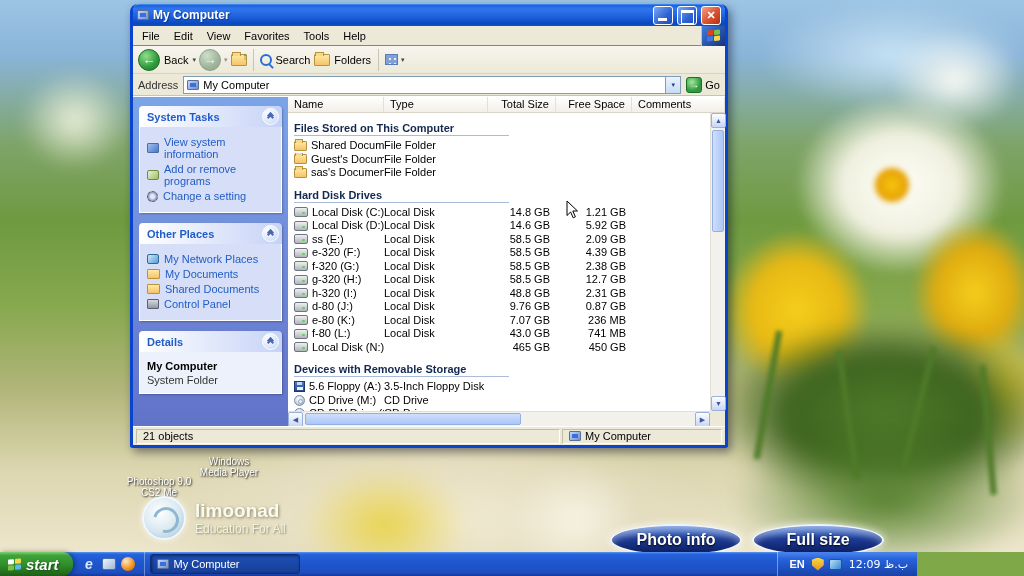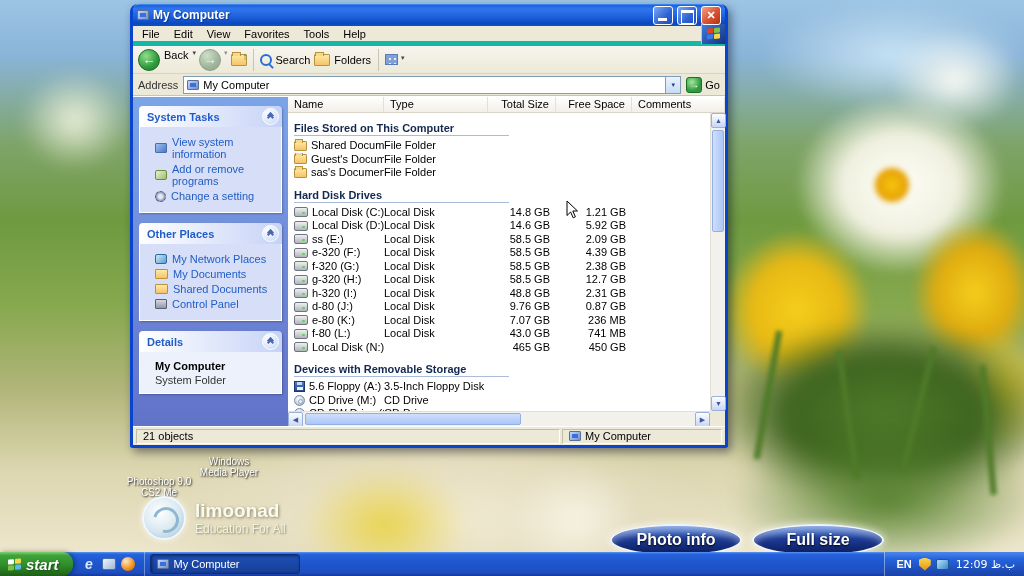--- a/index.html
+++ b/index.html
@@ -55,31 +55,31 @@
   .titlebar{height:22px;flex:0 0 22px;border-radius:6px 6px 0 0;display:flex;align-items:center;gap:4px;padding:0 4px;
     background:linear-gradient(180deg,#4A90F4 0%,#1E63DD 7%,#2F77EC 22%,#2163DE 55%,#0A48BE 88%,#0E50C8 100%)}
   .title-text{flex:1;color:#fff;font-weight:bold;font-size:12px;text-shadow:1px 1px 1px #0A3798;white-space:nowrap}
   .win-btn{width:20px;height:19px;border-radius:3px;border:1px solid #fff;position:relative;cursor:pointer}
   .btn-min,.btn-max{background:linear-gradient(135deg,#7AA8F4,#2E63D4 60%,#1E4FB8)}
   .btn-close{background:linear-gradient(135deg,#F2A38A,#DD5636 50%,#B03015);display:grid;place-items:center;color:#fff;font-size:11px;font-weight:bold}
   .btn-min::after{content:"";position:absolute;left:4px;bottom:3px;width:9px;height:3px;background:#fff}
   .btn-max::after{content:"";position:absolute;left:3px;top:3px;width:11px;height:10px;border:1px solid #fff;border-top-width:3px}
   .btn-close::after{content:"\2715"}
 
-  .menubar{height:20px;flex:0 0 20px;display:flex;align-items:center;background:#ECE9D8;border-bottom:5px solid #14b8a6;padding-left:2px}
+  .menubar{height:20px;flex:0 0 20px;display:flex;align-items:center;background:#ECE9D8;border-bottom:1px solid #14b8a6;padding-left:2px}
   #menu-items{display:flex;align-items:center}
   .menu-item{font-size:11px;padding:3px 7px;cursor:pointer}
   .menu-logo{margin-left:auto;width:24px;height:20px;background:linear-gradient(135deg,#3E7CE0,#15337E);display:grid;place-items:center;border-left:1px solid #C8C4B0}
   .xp-flag{position:relative;width:13px;height:11px;transform:skewY(-4deg)}
   .xp-flag::before{content:"";position:absolute;left:0;top:0;width:6px;height:5px;background:#E8401C;border-radius:1px;
     box-shadow:7px 0 0 #7DC242,0 6px 0 #3B78E8,7px 6px 0 #F8D648}
 
   .toolbar{height:28px;flex:0 0 28px;display:flex;align-items:center;gap:3px;padding:0 5px;
     background:linear-gradient(180deg,#F7F5EE,#ECE9D8);border-bottom:1px solid #D8D4BE}
-  .tb-group{display:flex;gap:3px;cursor:pointer}
+  .tb-group{display:flex;align-items:center;gap:3px;cursor:pointer}
   .nav-circle{width:22px;height:22px;border-radius:50%;border:1px solid #1A6E28;color:#fff;display:grid;place-items:center;font-size:13px;font-weight:bold;
     background:radial-gradient(circle at 35% 30%,#8FE08A,#2F9A3C 60%,#1C7A2C)}
   .back-circle::after{content:"\2190"} .fwd-circle::after{content:"\2192"}
   .disabled{opacity:.55;filter:saturate(.4)}
   .tb-label{font-size:11px;margin:0 1px}
   .dd{font-size:7px;color:#444}
   .sep{width:1px;height:22px;background:#C9C5B2;margin:0 3px}
   .up-folder{width:16px;height:12px;background:linear-gradient(180deg,#FFE9A2,#F5C36A);border:1px solid #B8923C;border-radius:1px;position:relative}
   .up-folder::before{content:"";position:absolute;top:-3px;left:0;width:7px;height:3px;background:#F7D98A;border:1px solid #B8923C;border-bottom:none}
   .up-folder::after{content:"\2191";position:absolute;right:-2px;top:-4px;color:#0A7A20;font-size:10px;font-weight:bold}
@@ -109,21 +109,21 @@
   
   .sidebar{width:155px;flex:0 0 155px;padding:9px 6px;overflow:hidden;
     background:linear-gradient(180deg,#7CA5E8 0%,#6F87D8 55%,#6173C8 100%)}
   .sb-box{margin-bottom:10px;border-radius:4px 4px 0 0;box-shadow:1px 1px 2px rgba(0,0,40,.25)}
   .sb-head{height:21px;border-radius:4px 4px 0 0;display:flex;align-items:center;padding:0 3px 0 8px;cursor:pointer;
     background:linear-gradient(90deg,#FFFFFF,#C6D3F7);font-weight:bold;font-size:11px;color:#215DC6}
   .sb-chevbtn{margin-left:auto;width:17px;height:17px;border-radius:50%;border:1px solid #fff;display:flex;flex-direction:column;align-items:center;justify-content:center;
     background:radial-gradient(circle at 35% 30%,#fff,#DCE6FB 60%,#B8CBF5);cursor:pointer}
   .chev{width:5px;height:5px;border-left:2px solid #4868B8;border-top:2px solid #4868B8;transform:rotate(45deg)}
   .chev+.chev{margin-top:-3px}
-  .sb-body{background:#D6DFF7;padding:6px 4px 7px 15px;border:1px solid #fff;border-top:none}
+  .sb-body{background:#D6DFF7;padding:6px 4px 7px 7px;border:1px solid #fff;border-top:none}
   .sb-item{display:flex;align-items:center;gap:5px;margin:3px 0;cursor:pointer}
   .sb-link{font-size:11px;color:#215DC6;line-height:12px}
   .sb-ic{flex:0 0 auto;display:inline-block}
   .details-body{background:#EDF1FB}
   .details-name{font-weight:bold;font-size:11px;color:#000;margin:2px 0 2px}
   .details-type{font-size:11px;color:#333}
 
   
   .system-info-icon{width:12px;height:10px;border:1px solid #4A6EA8;border-radius:1px;background:linear-gradient(135deg,#9FC0F0,#4A78C8)}
   .add-remove-programs-icon{width:12px;height:10px;border:1px solid #6E8A3C;border-radius:2px;background:linear-gradient(135deg,#E8F0D8,#9CC06A)}
@@ -165,21 +165,21 @@
   .vthumb{position:absolute;left:1px;right:1px;top:2px;height:38%;border:1px solid #93B0E4;border-radius:2px;background:linear-gradient(90deg,#CFDEFC,#AAC6F8);cursor:grab}
   .hthumb{position:absolute;top:1px;bottom:1px;left:2px;width:55%;border:1px solid #93B0E4;border-radius:2px;background:linear-gradient(180deg,#CFDEFC,#AAC6F8);cursor:grab}
 
   
   .statusbar{height:19px;flex:0 0 19px;display:flex;align-items:center;gap:2px;background:#ECE9D8;border-top:1px solid #fff;padding:1px 3px;font-size:11px}
   .status-cell{height:15px;display:flex;align-items:center;gap:4px;padding:0 6px;border:1px solid;border-color:#C1BDA6 #FFFFFF #FFFFFF #C1BDA6;white-space:nowrap}
   .sc-left{flex:1}
   .sc-right{width:160px}
 
   
-  .taskbar{position:absolute;left:0;bottom:0;width:1024px;height:24px;display:flex;align-items:stretch;z-index:50;
+  .taskbar{position:absolute;left:0;bottom:0;width:917px;height:24px;display:flex;align-items:stretch;z-index:50;
     background:linear-gradient(180deg,#5C96F2 0%,#2663DC 9%,#1E56CE 45%,#1D4EC0 85%,#16399A 100%)}
   .start-btn{flex:0 0 auto;display:flex;align-items:center;gap:5px;padding:0 14px 0 8px;border-radius:0 11px 11px 0;cursor:pointer;
     background:linear-gradient(180deg,#7FD06F 0%,#3FA33A 14%,#2F8A27 58%,#1E5E18 100%);
     color:#fff;font-style:italic;font-weight:bold;font-size:15px;text-shadow:1px 1px 2px #14481A;box-shadow:2px 0 5px rgba(0,0,0,.35)}
   .flag-icon{position:relative;width:13px;height:11px;transform:skewY(-6deg)}
   .flag-icon::before{content:"";position:absolute;left:0;top:0;width:6px;height:5px;background:#fff;border-radius:1px;
     box-shadow:7px 0 0 #F8D648,0 6px 0 #7DC242,7px 6px 0 #58B8F0}
   .quick-launch{display:flex;align-items:center;gap:5px;padding:0 9px;border-right:1px solid rgba(255,255,255,.35)}
   .ql-ic{display:inline-block;cursor:pointer}
   .internet-explorer-icon{width:15px;height:15px;color:#D8E8FF;font-weight:bold;font-style:italic;font-size:14px;line-height:14px;text-align:center}

